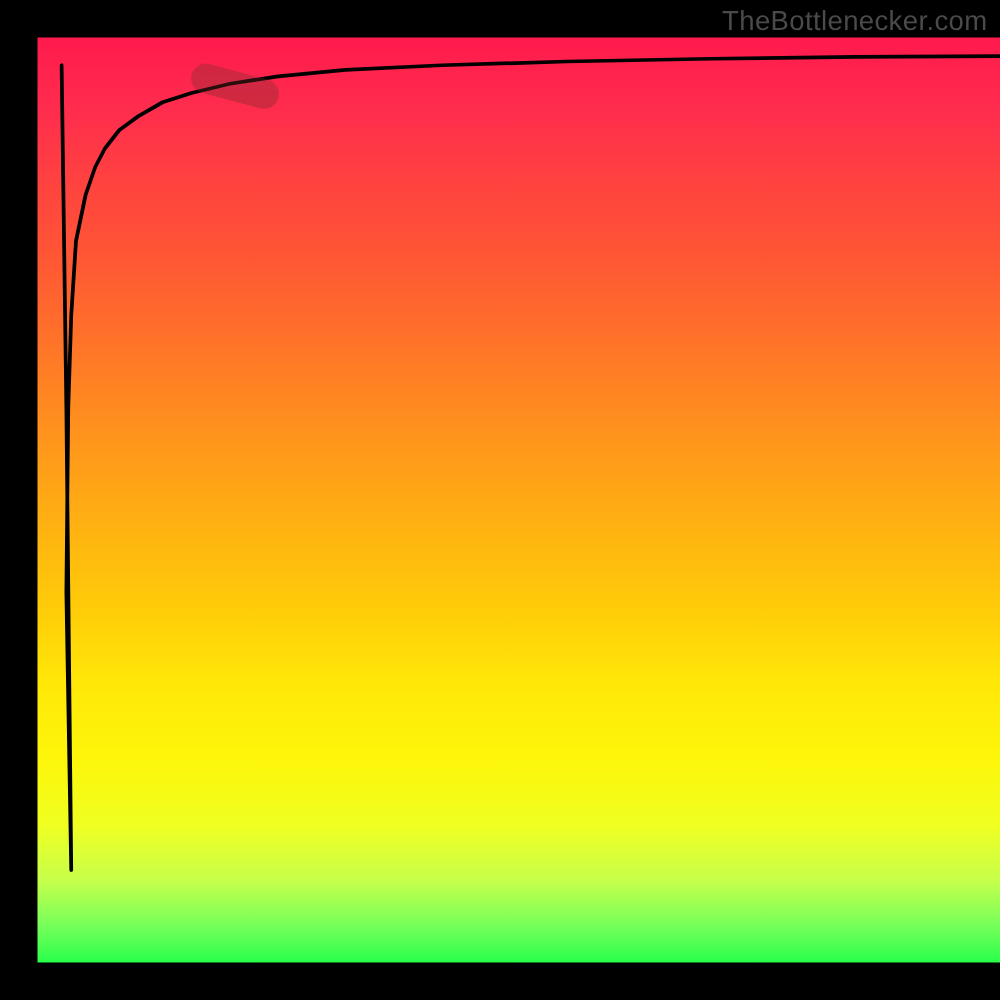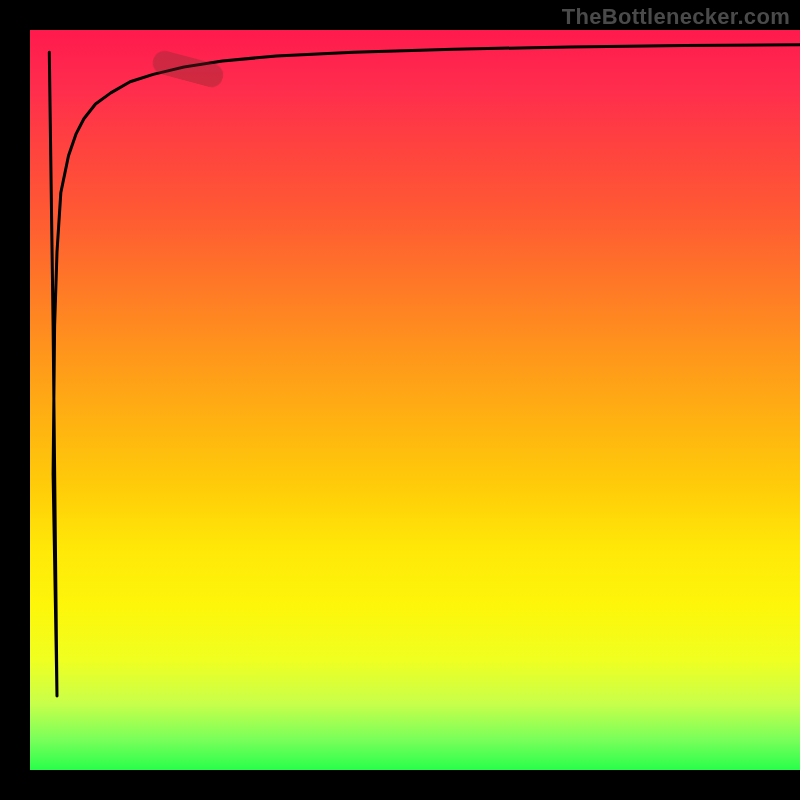--- a/index.html
+++ b/index.html
@@ -10,21 +10,21 @@
     position: relative;
     font-family: Arial, Helvetica, sans-serif;
     overflow: hidden;
   }
   .watermark {
     position: absolute;
     top: 4px;
     right: 10px;
     color: #4a4a4a;
     font-size: 22px;
-    font-weight: 700;
+    font-weight: 400;
     letter-spacing: 0.3px;
     z-index: 10;
   }
   .plot-area {
     position: absolute;
     top: 30px;
     left: 30px;
     width: 770px;
     height: 740px;
     background: linear-gradient(to bottom,

